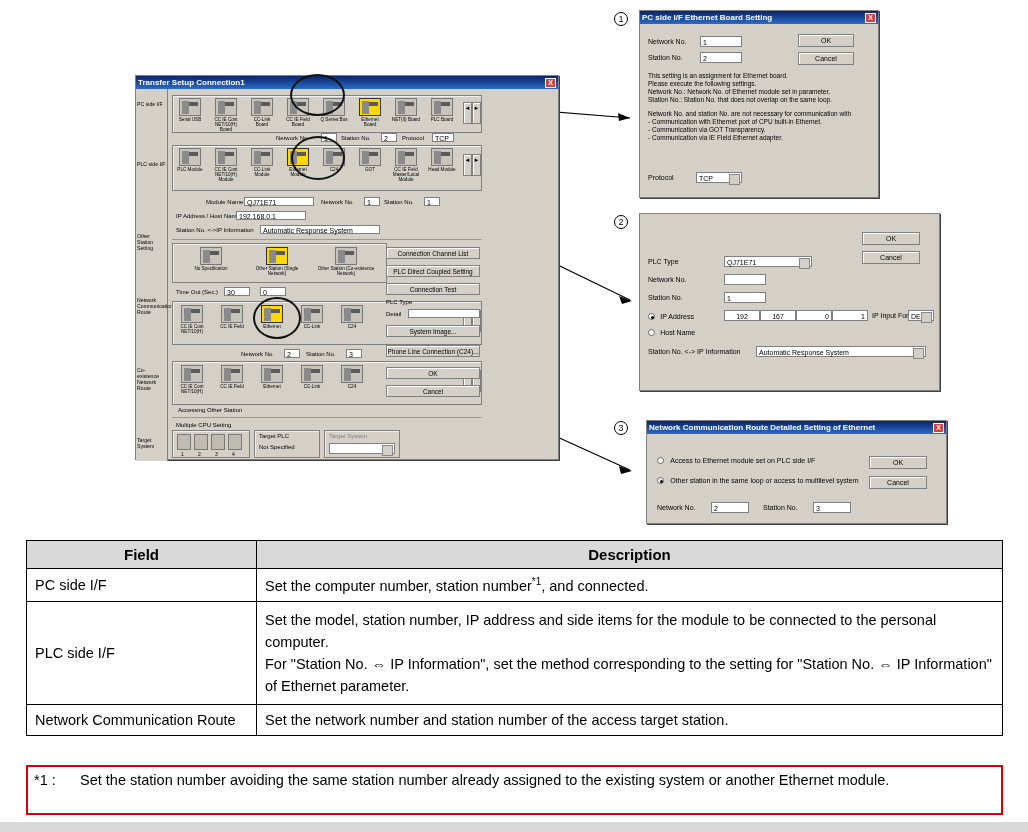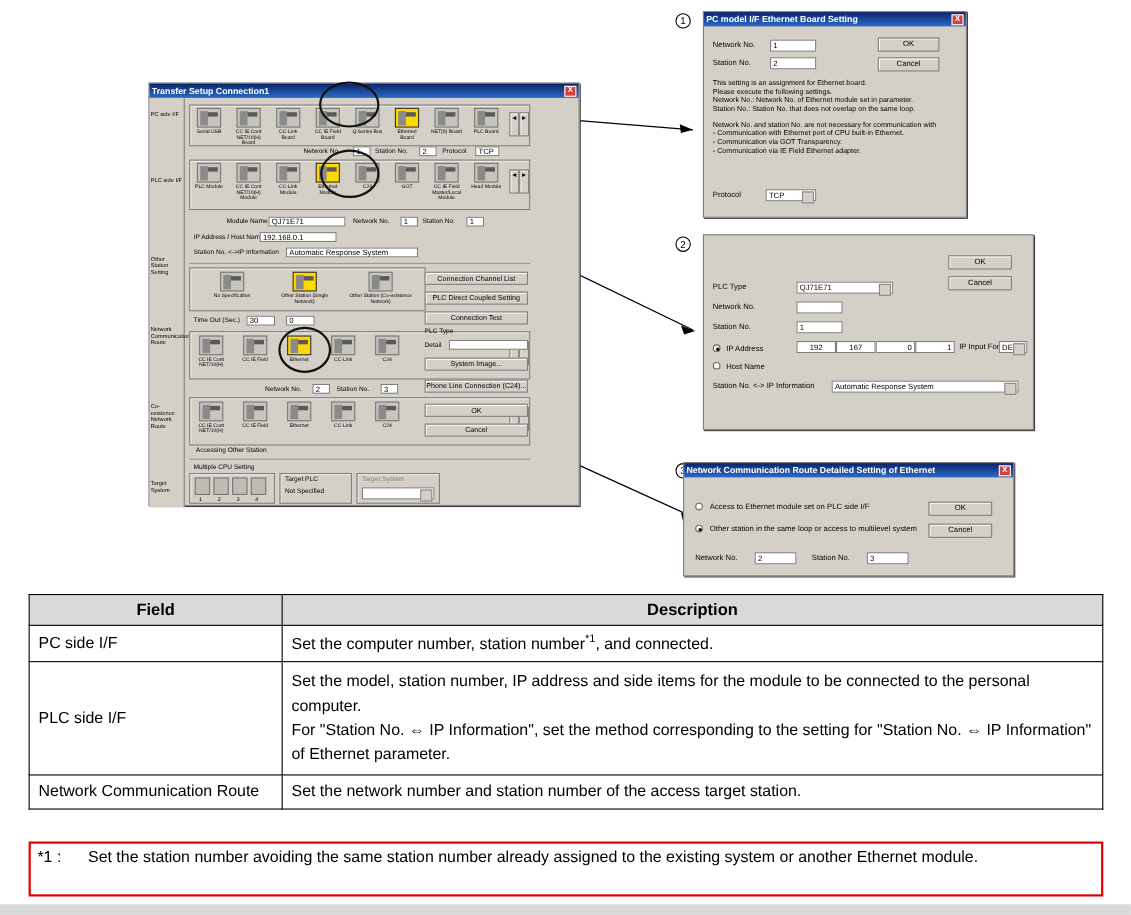--- a/index.html
+++ b/index.html
@@ -68,21 +68,21 @@
   .radio {
     width:7px;height:7px;border:1px solid #666;border-radius:50%;
     display:inline-block;background:#fff;vertical-align:middle;position:relative;
   }
   .radio.on::after{
     content:"";position:absolute;left:1.5px;top:1.5px;width:3px;height:3px;
     border-radius:50%;background:#000;
   }
 
   
-  #mainDlg { left:135px; top:75px; width:392px; height:385px; }
+  #mainDlg { left:135px; top:75px; width:424px; height:385px; }
   #mainDlg .dlg-body { padding:0; height:372px; }
   .side-col {
     position:absolute;left:0;top:0;width:32px;height:372px;
     background:#d4d0c8;border-right:1px solid #808080;
   }
   .side-lbl { position:absolute; left:1px; width:30px; font-size:5.2px; line-height:6px; color:#000; }
   .panel {
     position:absolute;background:#d4d0c8;border:1px solid #808080;
     box-shadow:inset 1px 1px 0 #efefef;
   }
@@ -298,21 +298,21 @@
 <div class="ring" style="left:290px;top:74px;width:55px;height:42px;"></div>
 <div class="ring" style="left:291px;top:136px;width:54px;height:44px;"></div>
 <div class="ring" style="left:253px;top:297px;width:48px;height:42px;"></div>
 
 <div class="num-circle" style="left:614px;top:12px">1</div>
 <div class="num-circle" style="left:614px;top:215px">2</div>
 <div class="num-circle" style="left:614px;top:421px">3</div>
 
 <div class="dlg" id="dlg1" style="left:639px;top:10px;width:240px;height:188px;">
   <div class="dlg-title">
-    <span class="t">PC model I/F Ethernet Board Setting</span>
+    <span class="t">PC side I/F Ethernet Board Setting</span>
     <span class="btn-close">X</span>
   </div>
   <div class="dlg-body">
     <div class="lbl" style="position:absolute;left:8px;top:14px;">Network No.</div>
     <div class="fld" style="position:absolute;left:60px;top:12px;width:42px;">1</div>
     <div class="lbl" style="position:absolute;left:8px;top:30px;">Station No.</div>
     <div class="fld" style="position:absolute;left:60px;top:28px;width:42px;">2</div>
 
     <div class="btn" style="position:absolute;left:158px;top:10px;width:56px;">OK</div>
     <div class="btn" style="position:absolute;left:158px;top:28px;width:56px;">Cancel</div>
@@ -363,21 +363,21 @@
     <div class="fld" style="position:absolute;left:192px;top:96px;width:36px;text-align:right;">1</div>
 
     <div class="lbl" style="position:absolute;left:232px;top:98px;">IP Input Format</div>
     <div class="sel" style="position:absolute;left:268px;top:96px;width:26px;"><span>DEC.</span><i></i></div>
 
     <div class="lbl" style="position:absolute;left:8px;top:134px;">Station No. &lt;-&gt; IP Information</div>
     <div class="sel" style="position:absolute;left:116px;top:132px;width:170px;"><span>Automatic Response System</span><i></i></div>
   </div>
 </div>
 
-<div class="dlg" id="dlg3" style="left:621px;top:420px;width:301px;height:104px;">
+<div class="dlg" id="dlg3" style="left:646px;top:420px;width:301px;height:104px;">
   <div class="dlg-title">
     <span class="t">Network Communication Route  Detailed Setting of Ethernet</span>
     <span class="btn-close">X</span>
   </div>
   <div class="dlg-body">
     <div class="btn" style="position:absolute;left:222px;top:22px;width:58px;">OK</div>
     <div class="btn" style="position:absolute;left:222px;top:42px;width:58px;">Cancel</div>
 
     <div style="position:absolute;left:10px;top:22px;">
       <span class="radio"></span>

